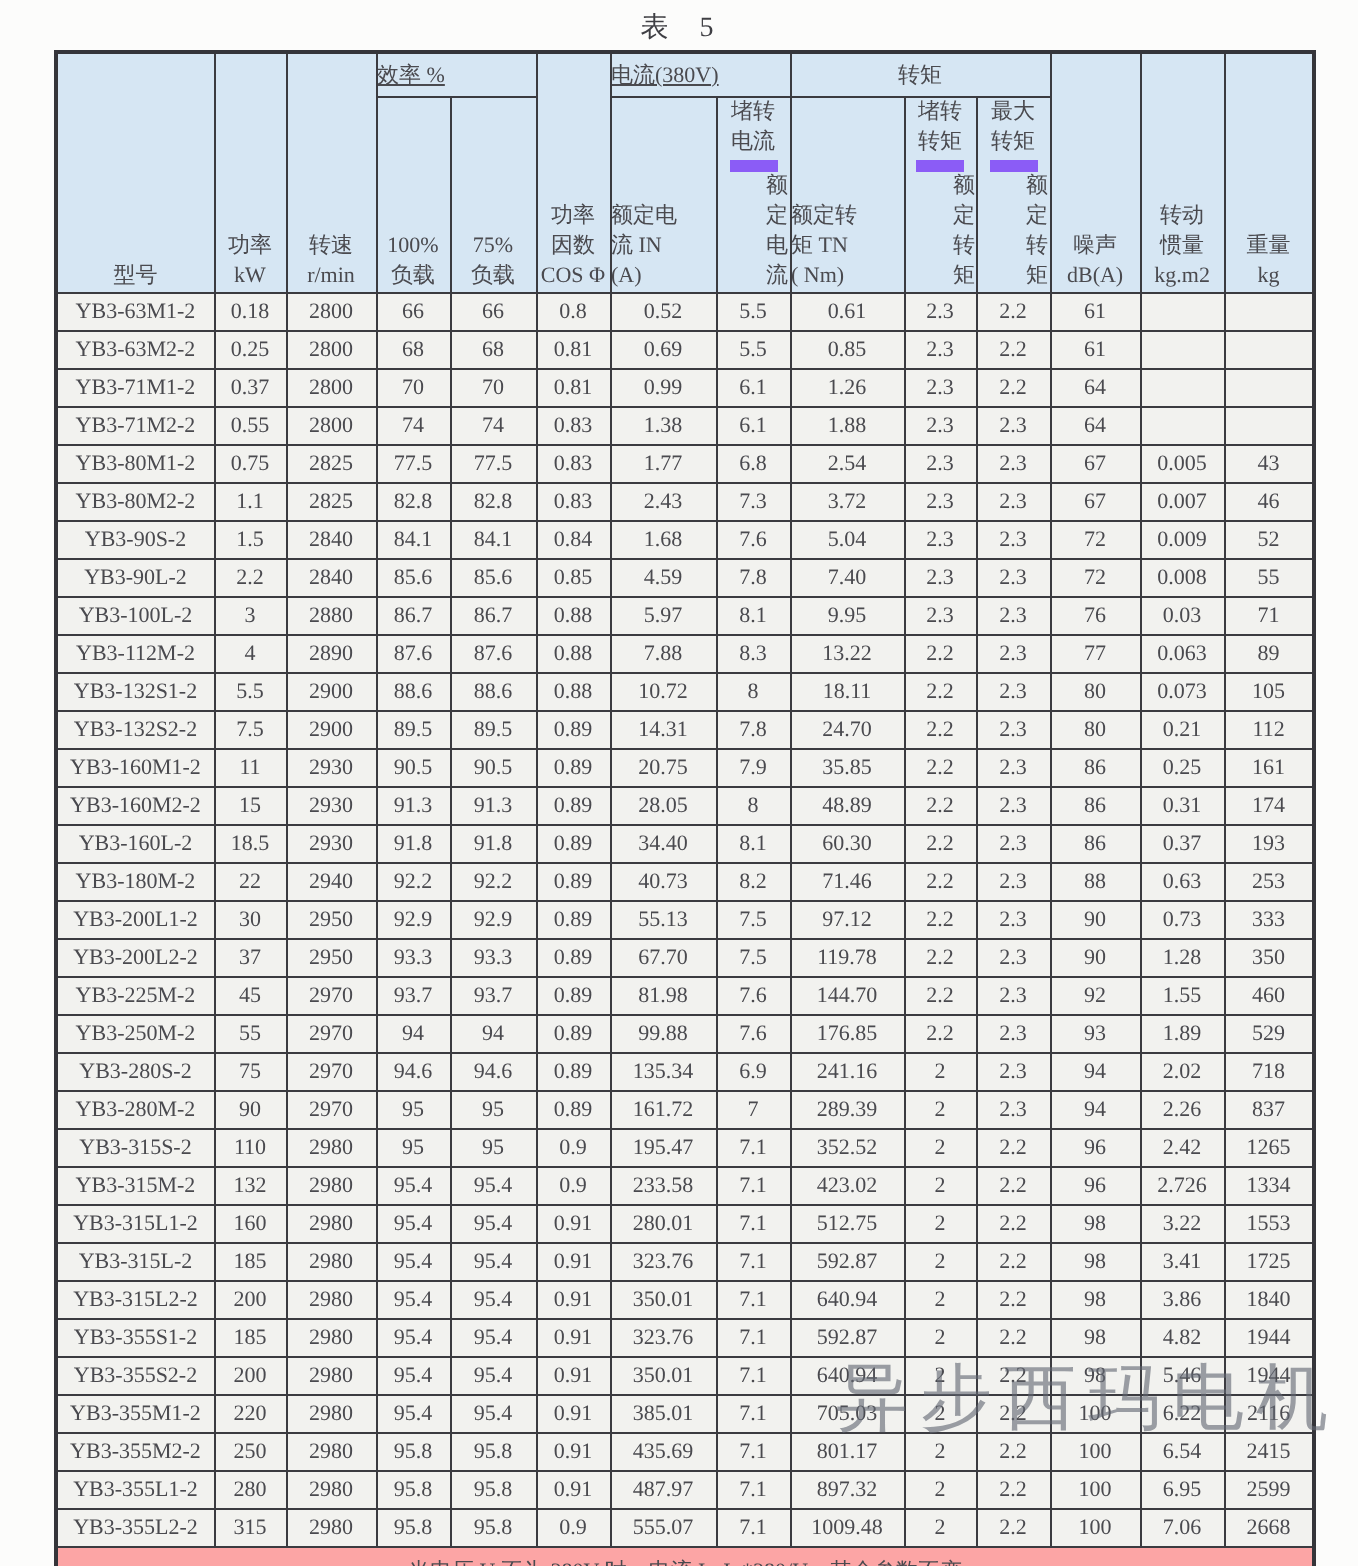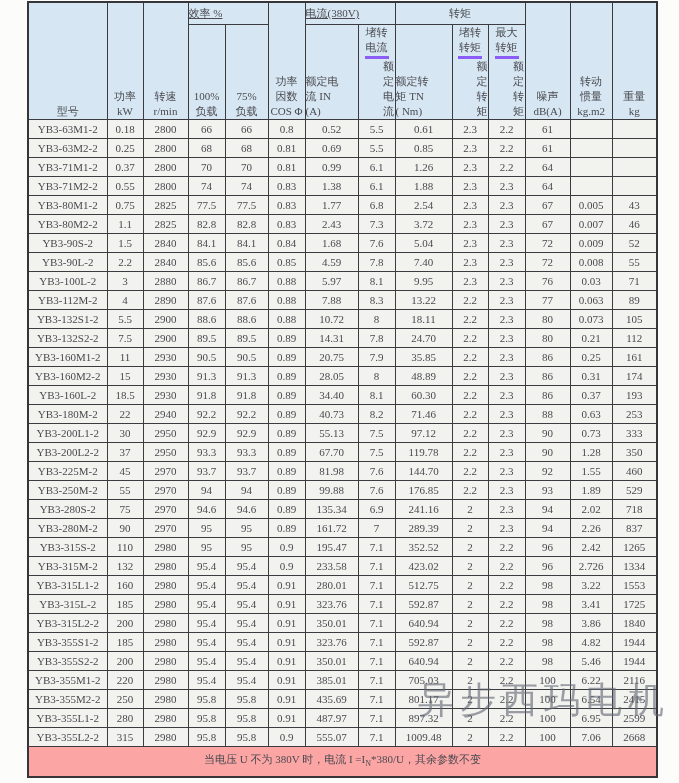--- a/index.html
+++ b/index.html
@@ -37,21 +37,21 @@
     overflow:hidden;
   }
   thead th{background:#d6e6f3;}
   thead tr.group-row th{height:21px;}
   thead tr.sub-row th{height:72px;}
   .h-bc{vertical-align:bottom;text-align:center;padding-bottom:4px;white-space:pre-line;line-height:15px;}
   .h-bl{vertical-align:bottom;text-align:left;padding:0 0 4px 5px;white-space:pre-line;line-height:15px;}
   .g-left{text-align:left;vertical-align:middle;padding-left:7px;text-decoration:underline;}
   .g-center{text-align:center;vertical-align:middle;}
   .h-frac{vertical-align:bottom;text-align:center;padding-bottom:3px;line-height:15px;}
-  .frac-num{display:inline-block;border-bottom:3px solid #8b5cf6;white-space:pre-line;padding:0 1px 1px 1px;font-family:Liberation Serif, serif;}
+  .frac-num{display:inline-block;border-bottom:6px solid #8b5cf6;white-space:pre-line;padding:0 1px 1px 1px;font-family:Liberation Serif, serif;}
   .frac-den{display:block;white-space:pre-line;padding-left:24px;}
   tbody td{
     background:#f2f2ef;
     height:18px;line-height:18px;
     text-align:center;
     white-space:nowrap;
   }
   tbody td.c-model{font-size:11px;}
   tbody td.c-num{font-size:11px;}
   tfoot td{
@@ -84,20 +84,21 @@
     color:rgba(104,109,120,0.55);
     font-style:italic;
     white-space:nowrap;
   }
 </style>
 </head>
 <body>
 
 <div class="page">
 
+  <div class="page-title">表 5</div>
 
   <table class="spec">
     <colgroup>
       <col style="width:79px">
         <col style="width:36px">
         <col style="width:45px">
       <col style="width:37px">
         <col style="width:43px">
         <col style="width:37px">
       <col style="width:53px">

